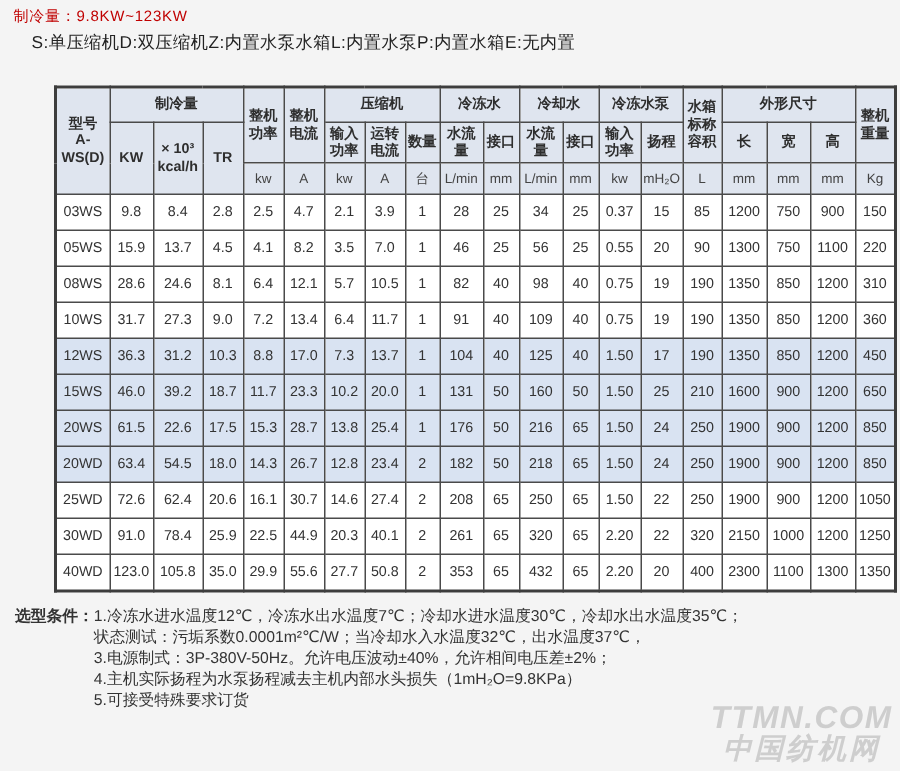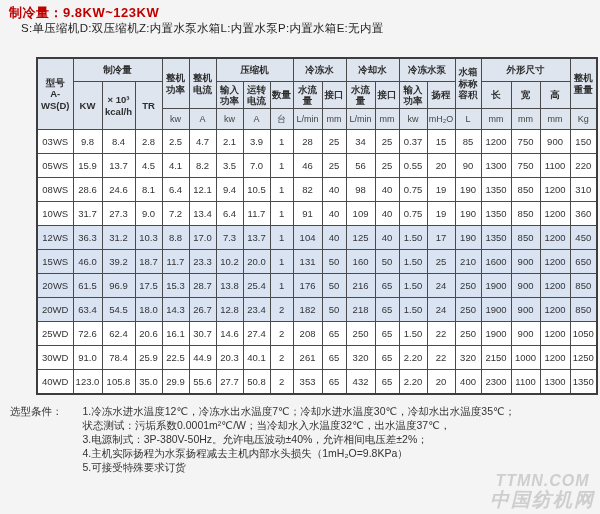--- a/index.html
+++ b/index.html
@@ -4,21 +4,21 @@
 <style>
   html,body{margin:0;padding:0;}
   body{
     width:600px;height:514px;position:relative;
     background:#f4f4f4;
     font-family:"Liberation Sans","DejaVu Sans",sans-serif;
     color:#333;overflow:hidden;
   }
   .title{
     position:absolute;left:9px;top:4px;
-    font-size:13px;font-weight:bold;color:#c00000;letter-spacing:.5px;
+    font-size:10px;font-weight:normal;color:#c00000;letter-spacing:.5px;
   }
   .subtitle{
     position:absolute;left:21px;top:21px;
     font-size:11.5px;color:#222;letter-spacing:.3px;
   }
   table.spec{
     position:absolute;left:36px;top:57px;width:556px;
     border-collapse:collapse;table-layout:fixed;
     border:2px solid #3d3d3d;background:#fff;
   }
@@ -34,28 +34,28 @@
   .spec tr.h-label th{height:26px;}
   .spec tr.h-unit th{height:20px;font-weight:normal;font-size:9px;color:#444;}
   .spec td{
     font-size:9.5px;height:23px;background:#fff;color:#333;
   }
   .spec tr.shaded td{background:#d9e3f2;}
   .notes{
     position:absolute;left:10px;top:404px;
     display:flex;font-size:10.5px;line-height:14px;color:#333;
   }
-  .notes-label{white-space:nowrap;font-weight:normal;}
-  .notes-lines div{white-space:nowrap;margin-left:20px;}
+  .notes-label{white-space:nowrap;font-weight:bold;}
+  .notes-lines div{white-space:nowrap;}
   .watermark{
     position:absolute;right:5px;bottom:4px;text-align:center;
     color:rgba(175,175,175,0.55);font-weight:bold;font-style:italic;
     pointer-events:none;line-height:1.05;
   }
-  .wm1{font-size:16px;letter-spacing:1px;}
+  .wm1{font-size:21px;letter-spacing:1px;}
   .wm2{font-size:19px;letter-spacing:2px;text-align:center;}
 </style>
 </head>
 <body>
 
 <div class="page">
 
   <div class="title">制冷量：9.8KW~123KW</div>
   <div class="subtitle">S:单压缩机D:双压缩机Z:内置水泵水箱L:内置水泵P:内置水箱E:无内置</div>
 
@@ -188,21 +188,21 @@
           <td>1100</td>
           <td>220</td>
         </tr>
         <tr>
           <td>08WS</td>
           <td>28.6</td>
           <td>24.6</td>
           <td>8.1</td>
           <td>6.4</td>
           <td>12.1</td>
-          <td>9.4</td>
+          <td>5.7</td>
           <td>10.5</td>
           <td>1</td>
           <td>82</td>
           <td>40</td>
           <td>98</td>
           <td>40</td>
           <td>0.75</td>
           <td>19</td>
           <td>190</td>
           <td>1350</td>
@@ -272,21 +272,21 @@
           <td>25</td>
           <td>210</td>
           <td>1600</td>
           <td>900</td>
           <td>1200</td>
           <td>650</td>
         </tr>
         <tr class="shaded">
           <td>20WS</td>
           <td>61.5</td>
-          <td>96.9</td>
+          <td>22.6</td>
           <td>17.5</td>
           <td>15.3</td>
           <td>28.7</td>
           <td>13.8</td>
           <td>25.4</td>
           <td>1</td>
           <td>176</td>
           <td>50</td>
           <td>216</td>
           <td>65</td>

